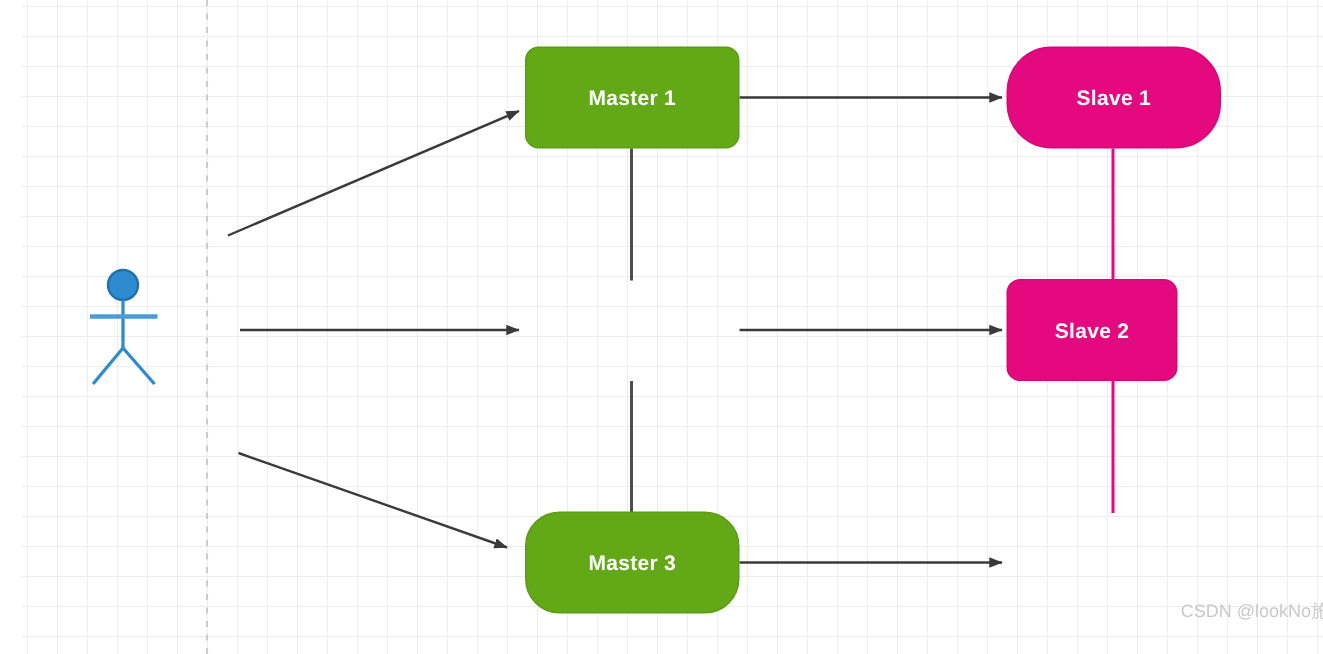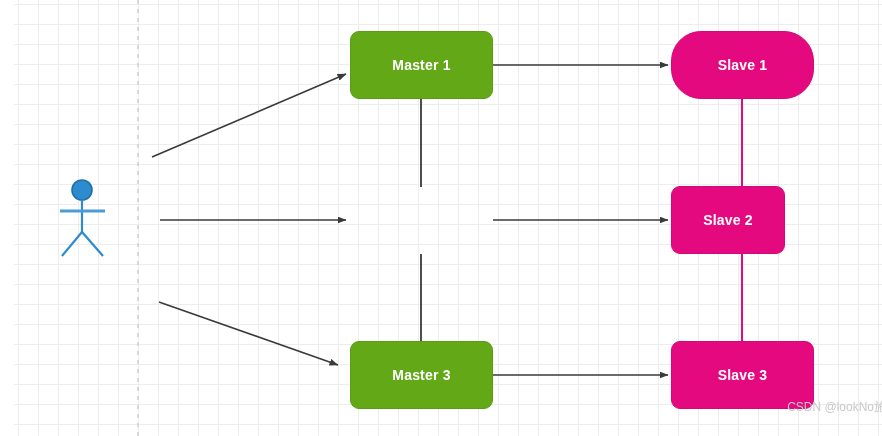--- a/index.html
+++ b/index.html
@@ -99,29 +99,26 @@
     <line x1="407" y1="99" x2="407" y2="187" stroke="#4d4d4d" stroke-width="2"></line>
     <line x1="407" y1="254" x2="407" y2="342" stroke="#4d4d4d" stroke-width="2"></line>
 
     <line x1="728" y1="99" x2="728" y2="187" stroke="#e5097f" stroke-width="2"></line>
     <line x1="728" y1="254" x2="728" y2="342" stroke="#e5097f" stroke-width="2"></line>
   </svg>
 
   <div class="node node-master" style="left:336px; top:31px; width:143px; height:68px;">
     <span>Master 1</span>
   </div>
-  <div class="node node-master" style="left:336px; top:341px; width:143px; height:68px;">
+  <div class="node node-master" style="left:336px; top:341px; width:143px; height:68px;border-radius:23px;">
     <span>Master 3</span>
   </div>
 
   <div class="node node-slave" style="left:657px; top:31px; width:143px; height:68px;border-radius:30px;">
     <span>Slave 1</span>
   </div>
   <div class="node node-slave" style="left:657px; top:186px; width:114px; height:68px;">
     <span>Slave 2</span>
   </div>
-  <div class="node node-slave" style="left:657px; top:341px; width:143px; height:68px;">
-    <span>Slave 3</span>
-  </div>
 
   <div class="watermark">CSDN @lookNo施</div>
 
 </div>
 
 </body></html>

